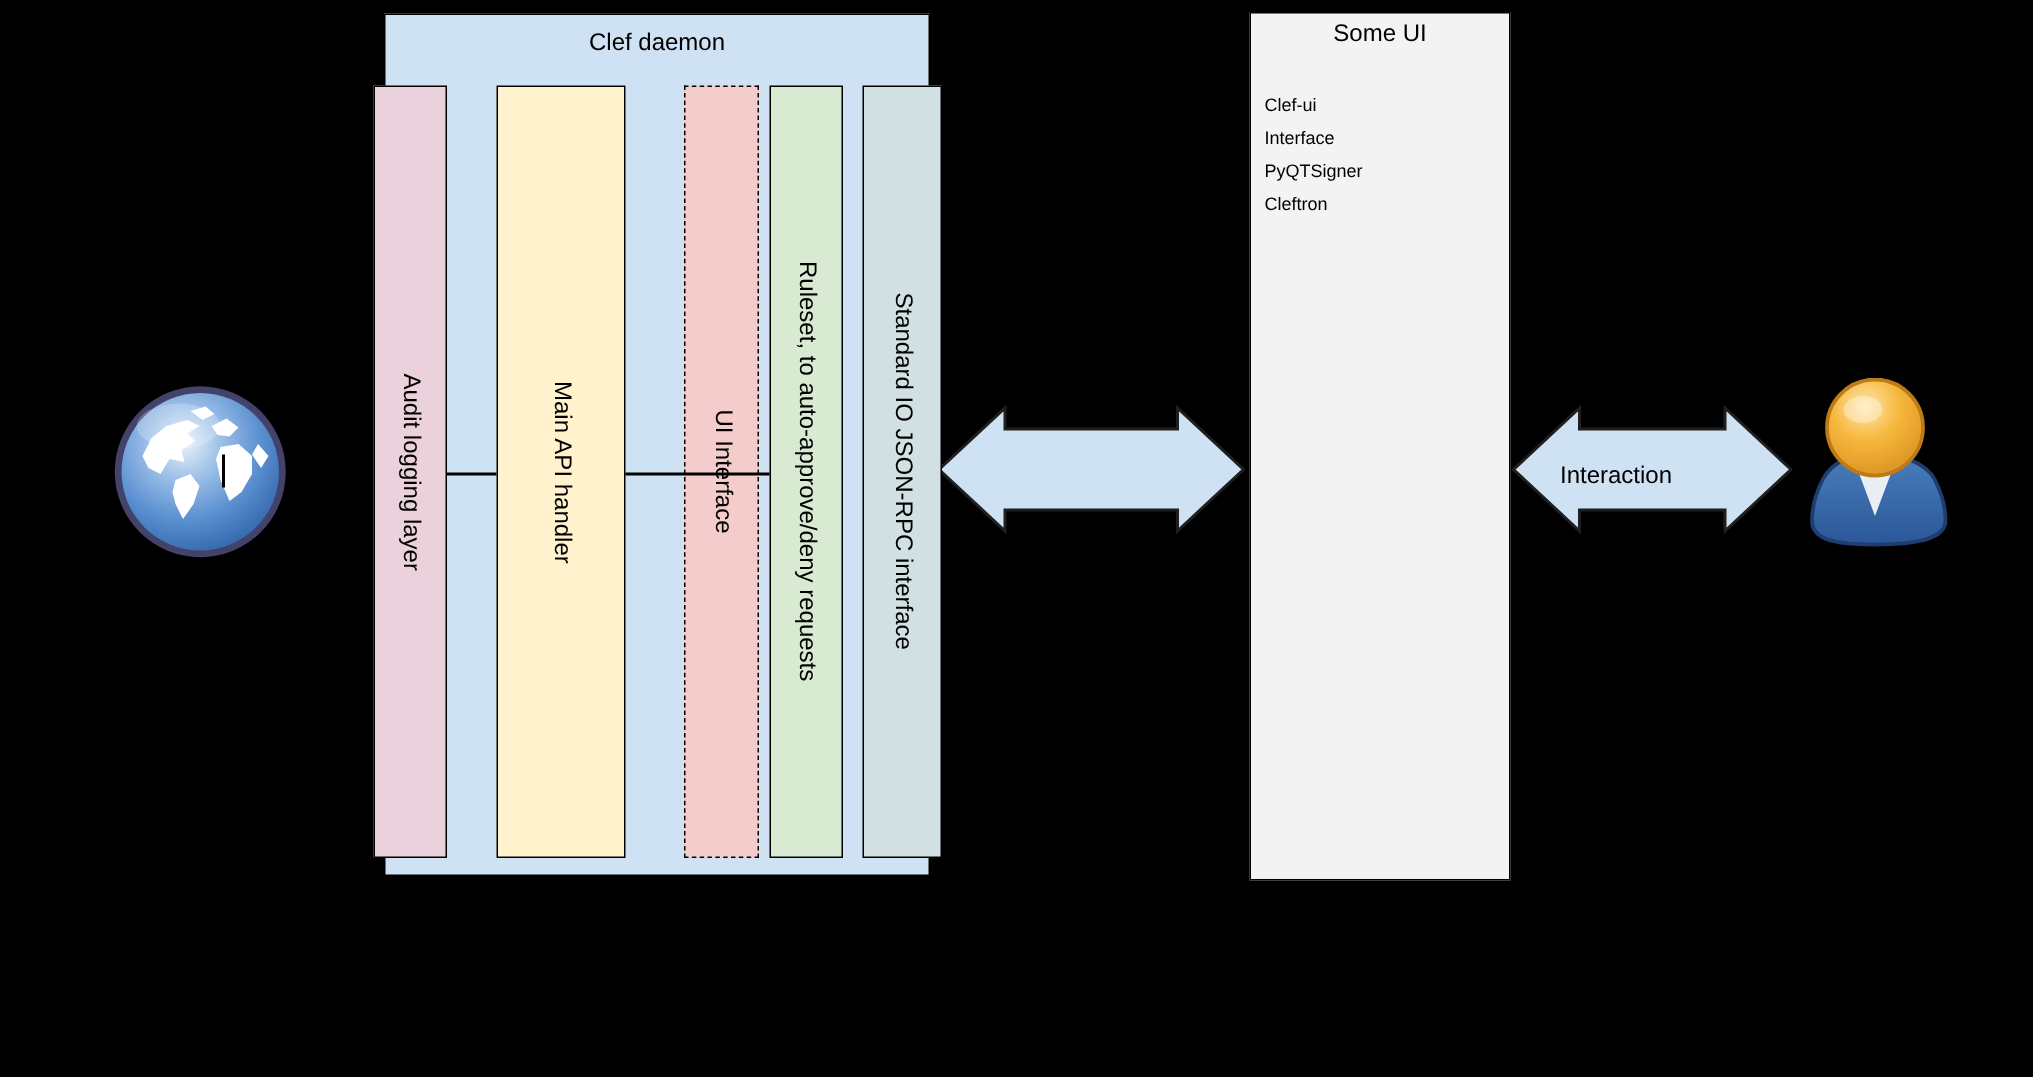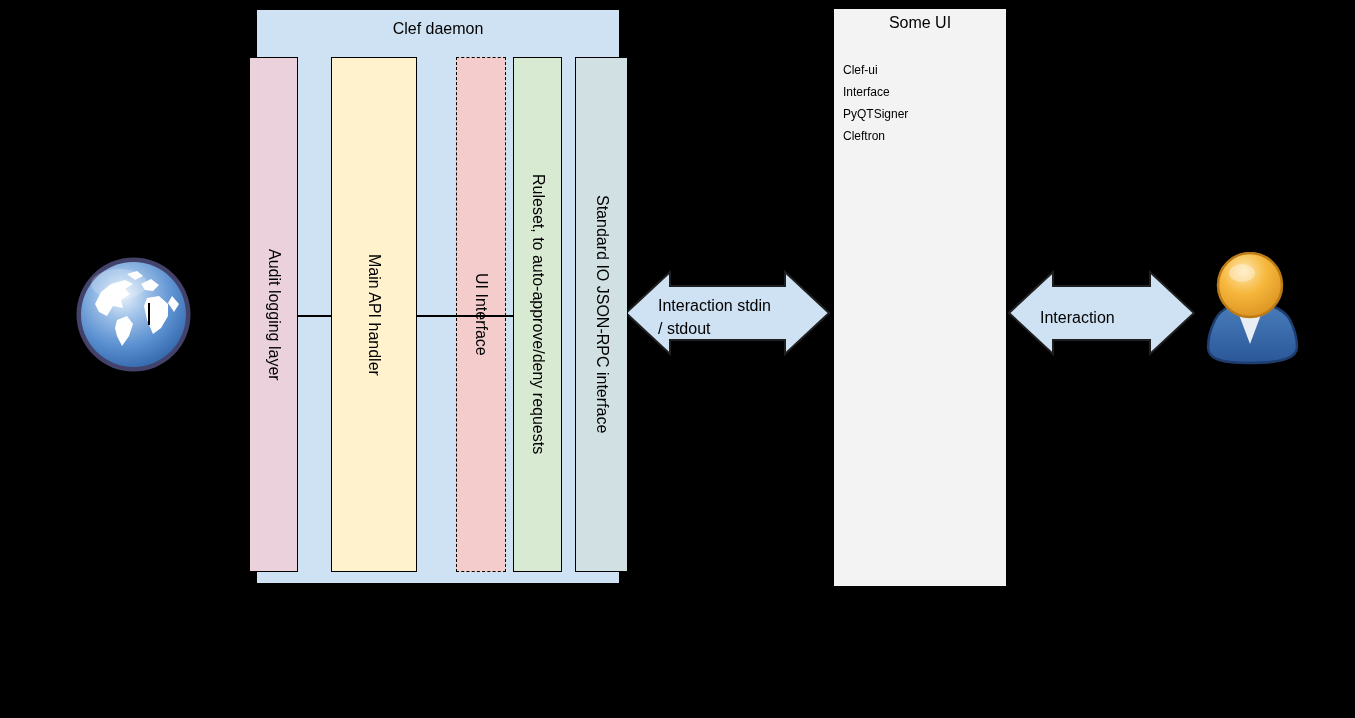--- a/index.html
+++ b/index.html
@@ -146,24 +146,20 @@
   <div class="abs bar bar-stdio">
     <span class="bar-label">Standard IO JSON-RPC interface</span>
   </div>
 
   <div class="abs connector conn-1"></div>
   <div class="abs connector conn-2"></div>
 
   <svg class="abs arrow-svg arrow1" width="205" height="86" viewBox="0 0 205 86">
     <polygon points="1,43 45,2 45,16 160,16 160,2 204,43 160,84 160,70 45,70 45,84" fill="#cfe2f3" stroke="#1f1f1f" stroke-width="2" stroke-linejoin="miter"></polygon>
   </svg>
-  <div class="abs arrow-label arrow1-label">
-    <div>Interaction stdin</div>
-    <div>/ stdout</div>
-  </div>
 
   <div class="abs someui-box">
     <div class="someui-title">Some UI</div>
     <ul class="someui-list">
       <li>Clef-ui</li>
       <li>Interface</li>
       <li>PyQTSigner</li>
       <li>Cleftron</li>
     </ul>
   </div>

